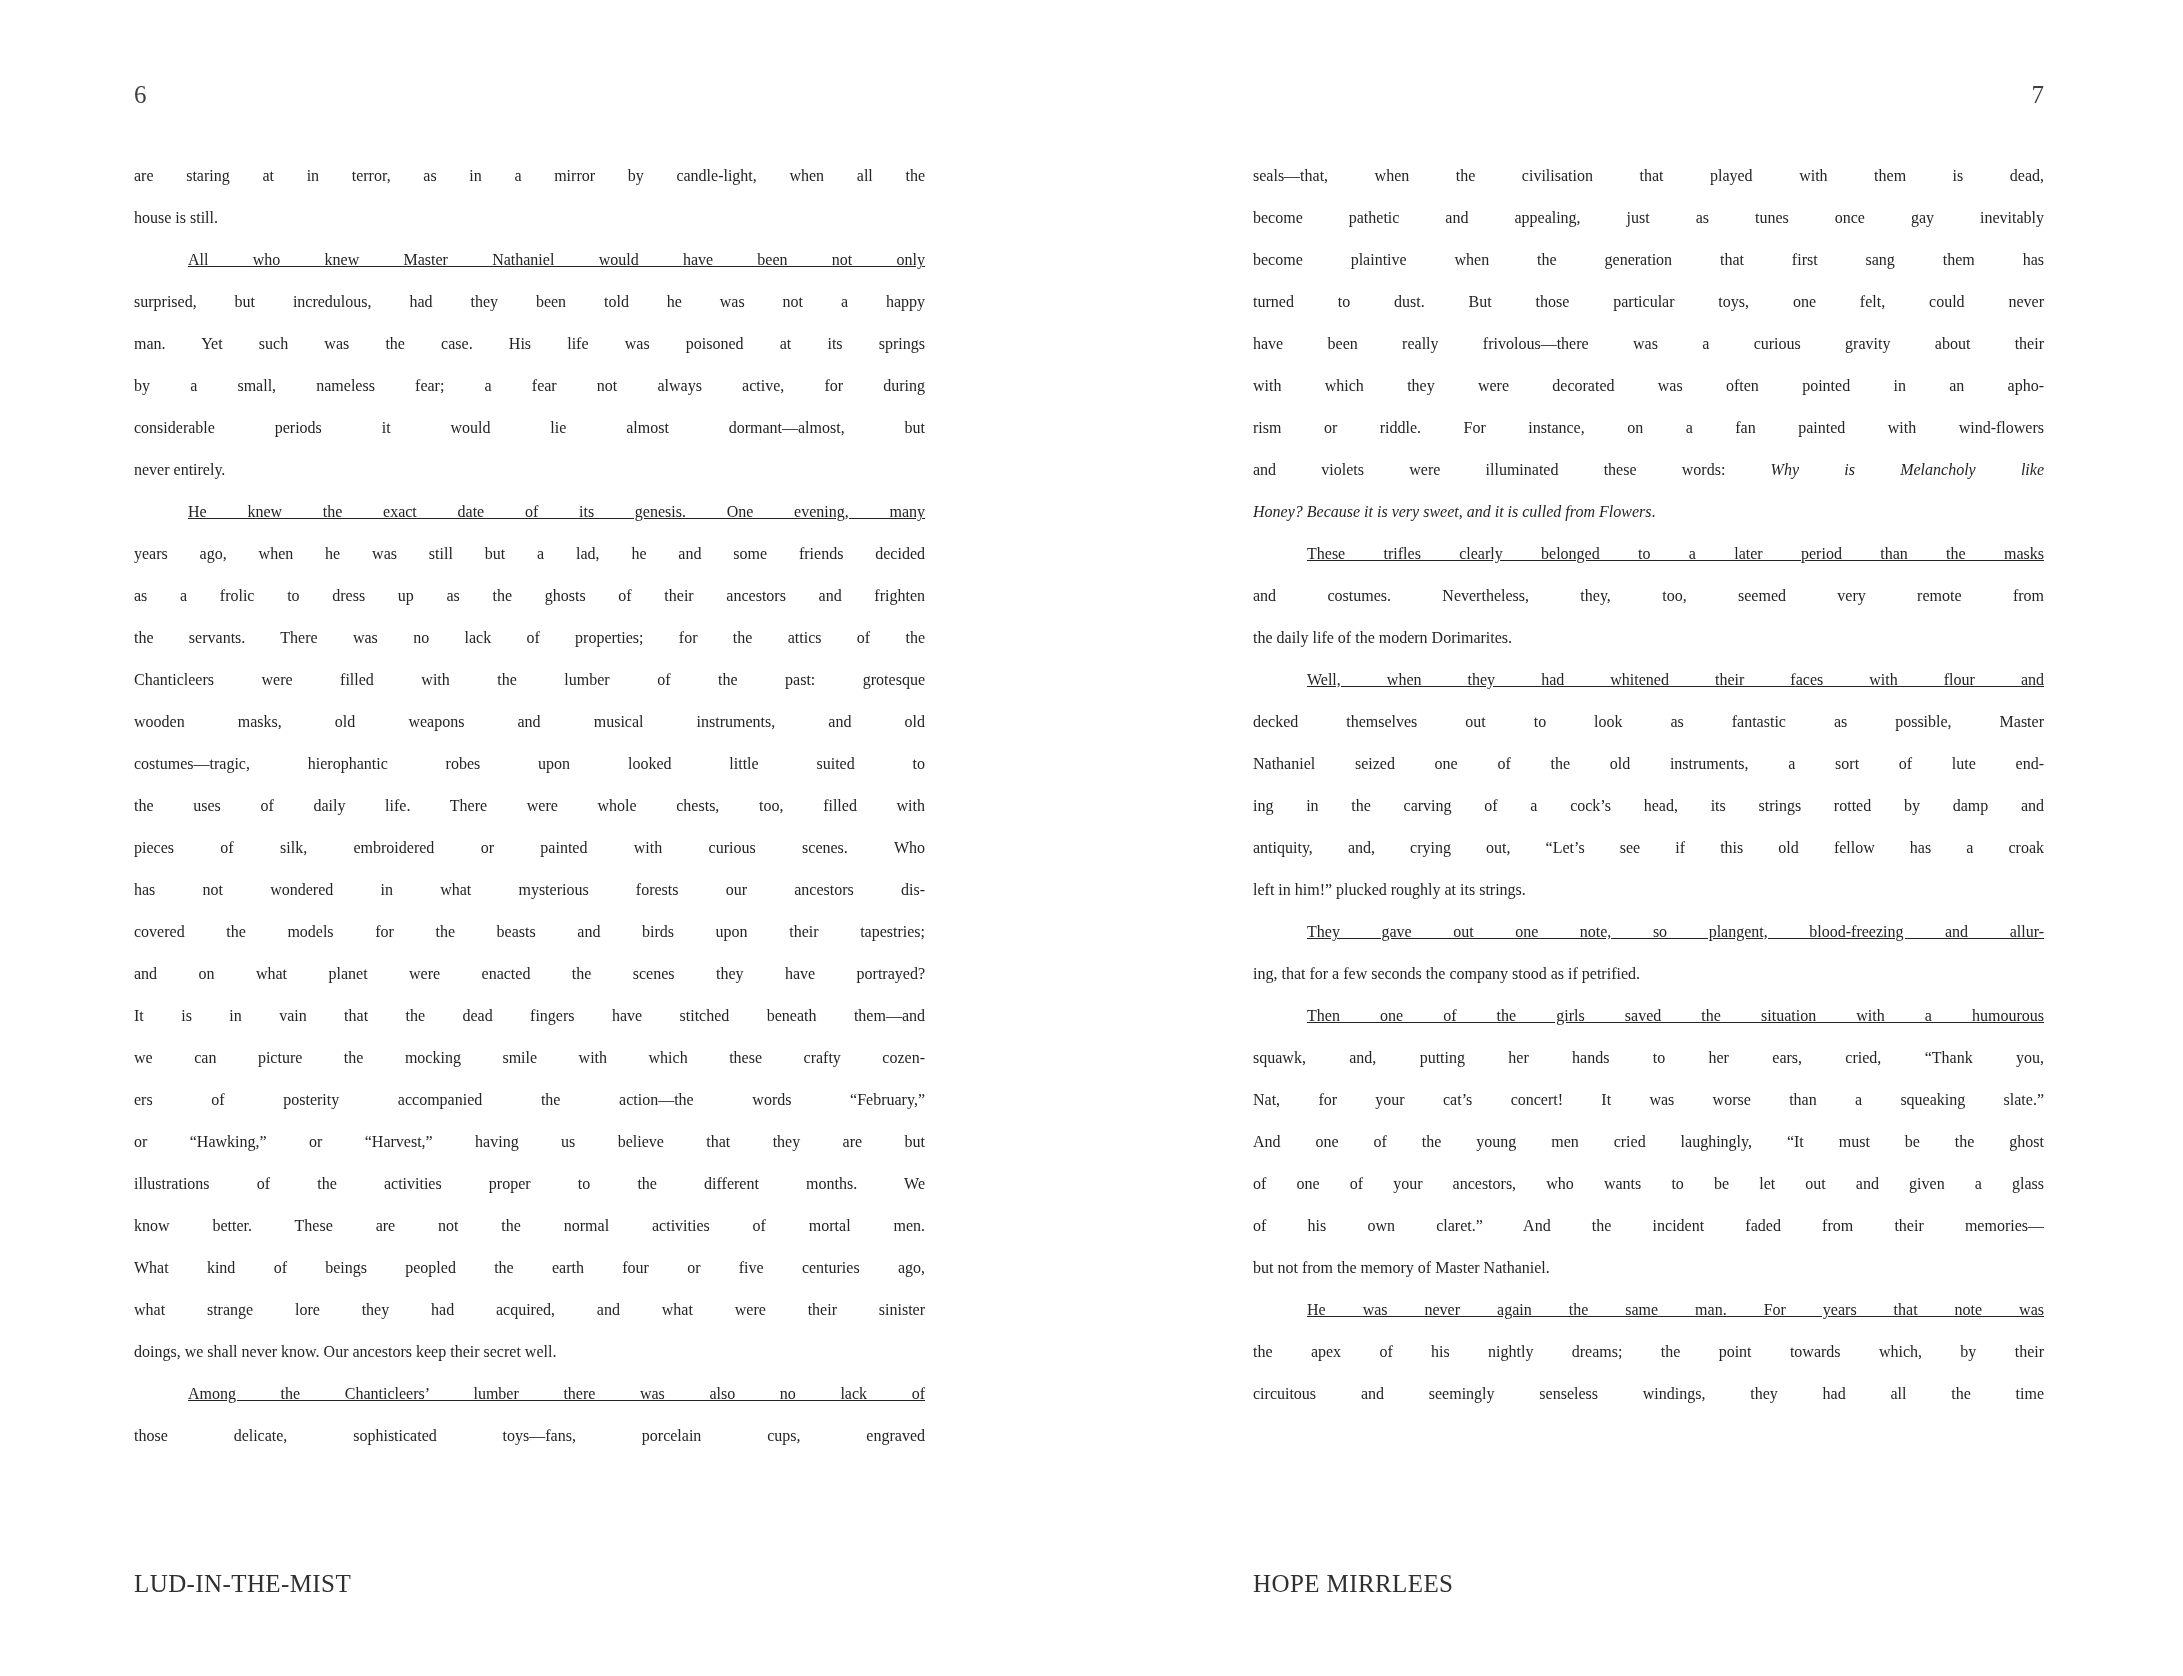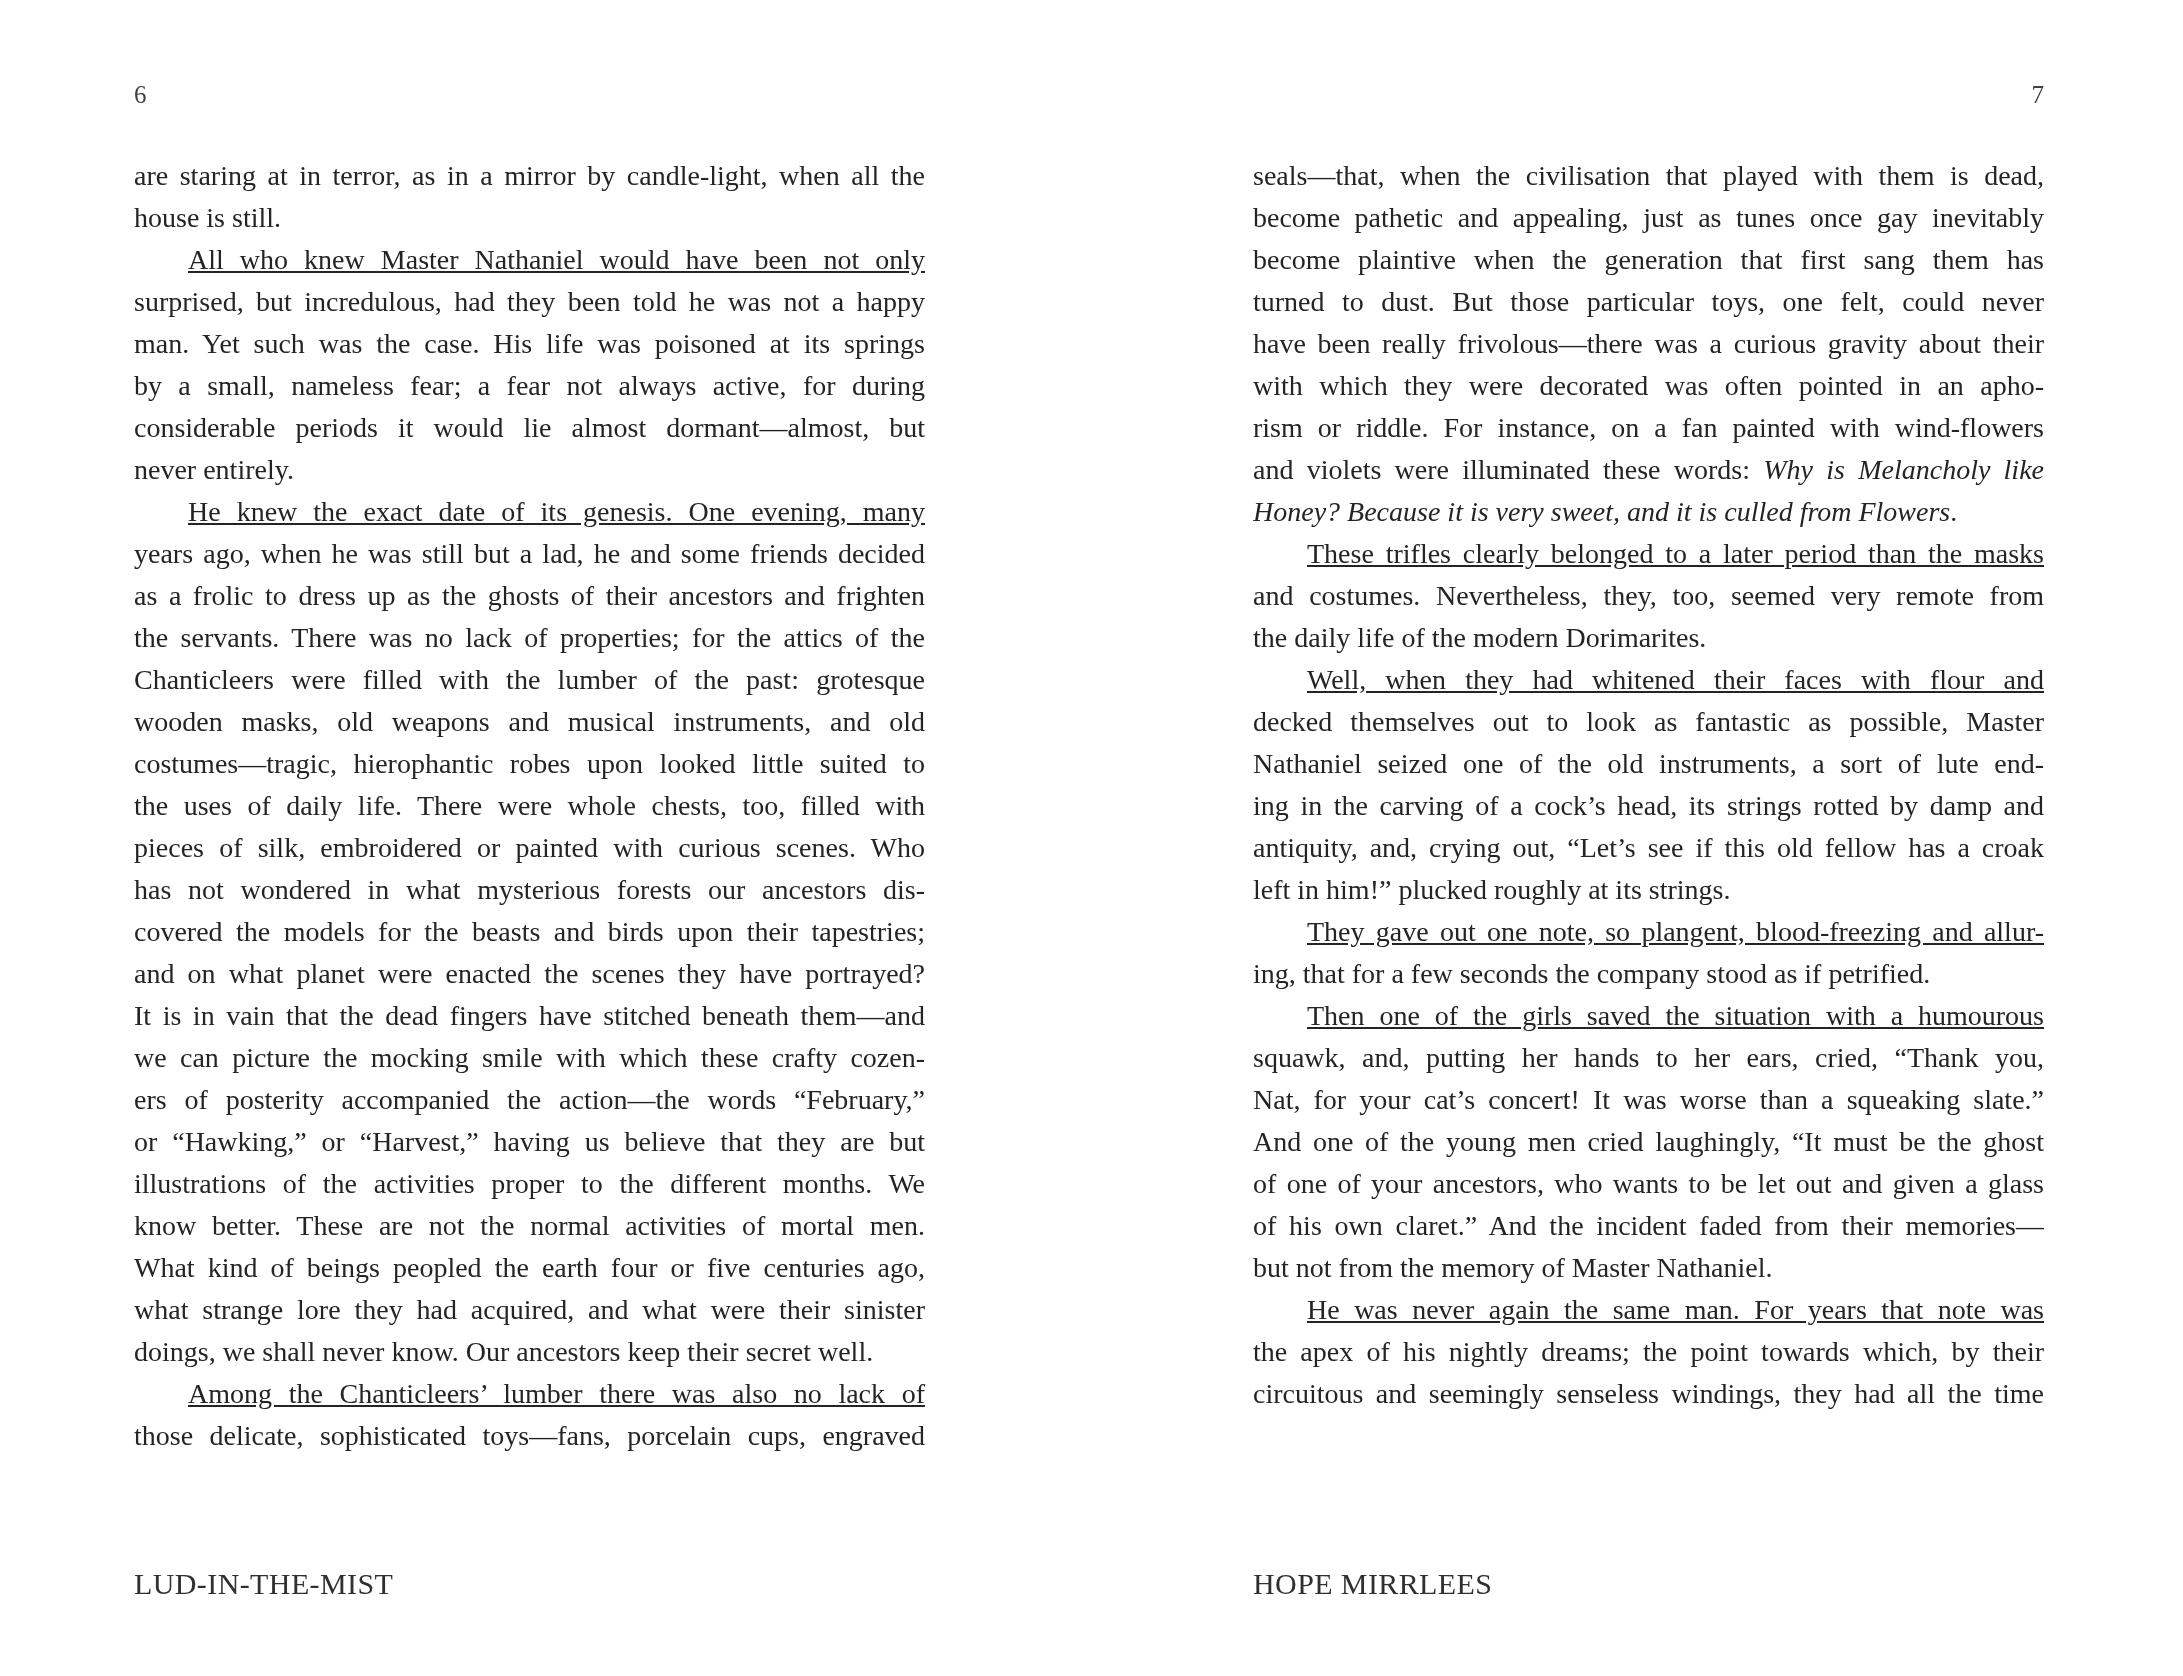--- a/index.html
+++ b/index.html
@@ -27,37 +27,37 @@
     width: 100%;
     font-size: 25px; line-height: 28.6px;
     color: #3f3f3f;
   }
   .page-left  .pagenum { text-align: left; }
   .page-right .pagenum { text-align: right; }
 
   .textblock {
     position: absolute; top: 155px; left: 0;
     width: 791px;
-    font-size: 28px;
+    font-size: 16px;
   }
   .line {
     height: 42px; line-height: 42px;
     overflow: hidden;
     text-align: justify;
     text-align-last: justify;
     white-space: normal;
   }
   .line.end { text-align-last: left; }
   .line.indent { padding-left: 54px; text-decoration: underline; }
   .line .it { font-style: italic; }
 
   .footer {
     position: absolute; top: 1570px;
     width: 100%;
-    font-size: 30px; line-height: 27px;
+    font-size: 25px; line-height: 27px;
     letter-spacing: 0.4px;
     color: #303030;
   }
   .page-left  .footer { text-align: left; }
   .page-right .footer { }
 </style>
 </head>
 <body>
 
 <div class="spread">

